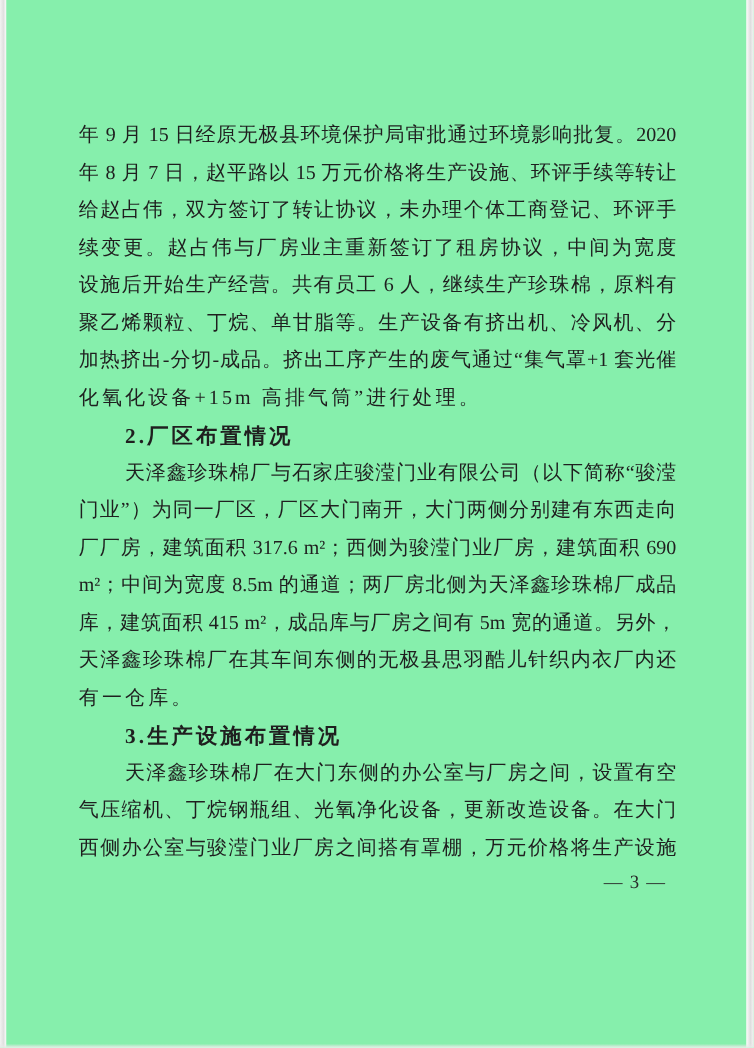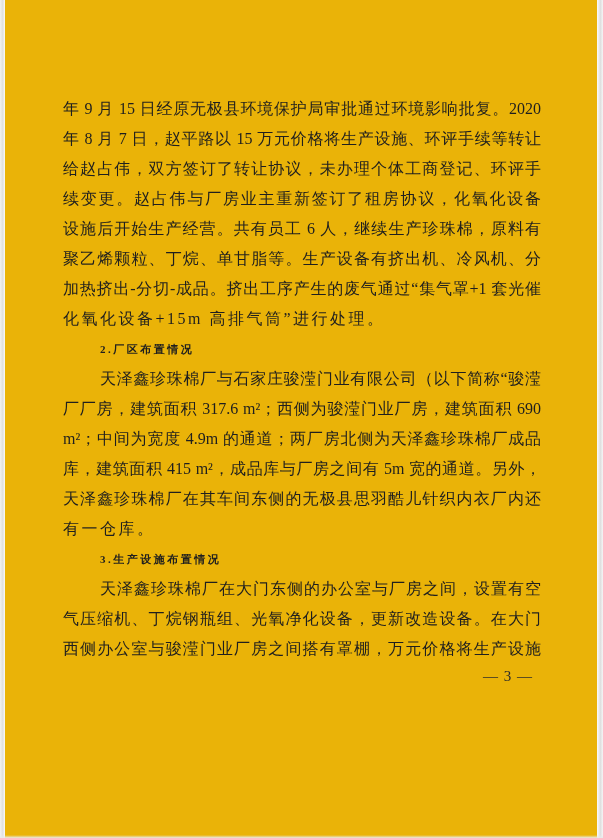--- a/index.html
+++ b/index.html
@@ -5,21 +5,21 @@
   * { margin: 0; padding: 0; box-sizing: border-box; }
   html, body {
     width: 603px; height: 838px;
     background: #ffffff;
     font-family: "Liberation Serif", "DejaVu Serif", serif;
     overflow: hidden;
   }
   .page {
     position: relative;
     width: 603px; height: 838px;
-    background: #eab308;
+    background: #86efac;
   }
   
   .edge-left {
     position: absolute; left: 0; top: 0; bottom: 0; width: 5px;
     background: linear-gradient(to right, #f2f2f2 0%, #e0e0e0 55%, #fbfbfb 100%);
   }
   .edge-right {
     position: absolute; right: 0; top: 0; bottom: 0; width: 6px;
     background: linear-gradient(to left, #f5f5f5 0%, #dedede 45%, #fcfcfc 100%);
   }
@@ -47,21 +47,21 @@
     text-align-last: left;
     letter-spacing: 2.5px;
   }
   .line.indent { padding-left: 37px; }
   .line.heading {
     text-align: center;
     text-align-last: left;
     padding-left: 37px;
     font-weight: bold;
     letter-spacing: 2.5px;
-    font-size: 11px;
+    font-size: 17px;
   }
   .footer {
     height: 22px;
     line-height: 22px;
     margin-top: 1px;
     text-align: right;
     text-align-last: right;
     padding-right: 8px;
     font-size: 15px;
     color: #2a2a2a;
@@ -73,29 +73,30 @@
 
 <div class="page">
   <div class="edge-left"></div>
   <div class="edge-right"></div>
   <div class="edge-bottom"></div>
 
   <div class="doc">
     <div class="line">年 9 月 15 日经原无极县环境保护局审批通过环境影响批复。2020</div>
     <div class="line">年 8 月 7 日，赵平路以 15 万元价格将生产设施、环评手续等转让</div>
     <div class="line">给赵占伟，双方签订了转让协议，未办理个体工商登记、环评手</div>
-    <div class="line">续变更。赵占伟与厂房业主重新签订了租房协议，化氧化设备</div>
+    <div class="line">续变更。赵占伟与厂房业主重新签订了租房协议，中间为宽度</div>
     <div class="line">设施后开始生产经营。共有员工 6 人，继续生产珍珠棉，原料有</div>
     <div class="line">聚乙烯颗粒、丁烷、单甘脂等。生产设备有挤出机、冷风机、分</div>
     <div class="line">加热挤出-分切-成品。挤出工序产生的废气通过“集气罩+1 套光催</div>
     <div class="line end">化氧化设备+15m 高排气筒”进行处理。</div>
     <div class="line heading">2.厂区布置情况</div>
     <div class="line indent">天泽鑫珍珠棉厂与石家庄骏滢门业有限公司（以下简称“骏滢</div>
+    <div class="line">门业”）为同一厂区，厂区大门南开，大门两侧分别建有东西走向</div>
     <div class="line">厂厂房，建筑面积 317.6 m²；西侧为骏滢门业厂房，建筑面积 690</div>
-    <div class="line">m²；中间为宽度 4.9m 的通道；两厂房北侧为天泽鑫珍珠棉厂成品</div>
+    <div class="line">m²；中间为宽度 8.5m 的通道；两厂房北侧为天泽鑫珍珠棉厂成品</div>
     <div class="line">库，建筑面积 415 m²，成品库与厂房之间有 5m 宽的通道。另外，</div>
     <div class="line">天泽鑫珍珠棉厂在其车间东侧的无极县思羽酷儿针织内衣厂内还</div>
     <div class="line end">有一仓库。</div>
     <div class="line heading">3.生产设施布置情况</div>
     <div class="line indent">天泽鑫珍珠棉厂在大门东侧的办公室与厂房之间，设置有空</div>
     <div class="line">气压缩机、丁烷钢瓶组、光氧净化设备，更新改造设备。在大门</div>
     <div class="line">西侧办公室与骏滢门业厂房之间搭有罩棚，万元价格将生产设施</div>
 
     <div class="footer">— 3 —</div>
   </div>

